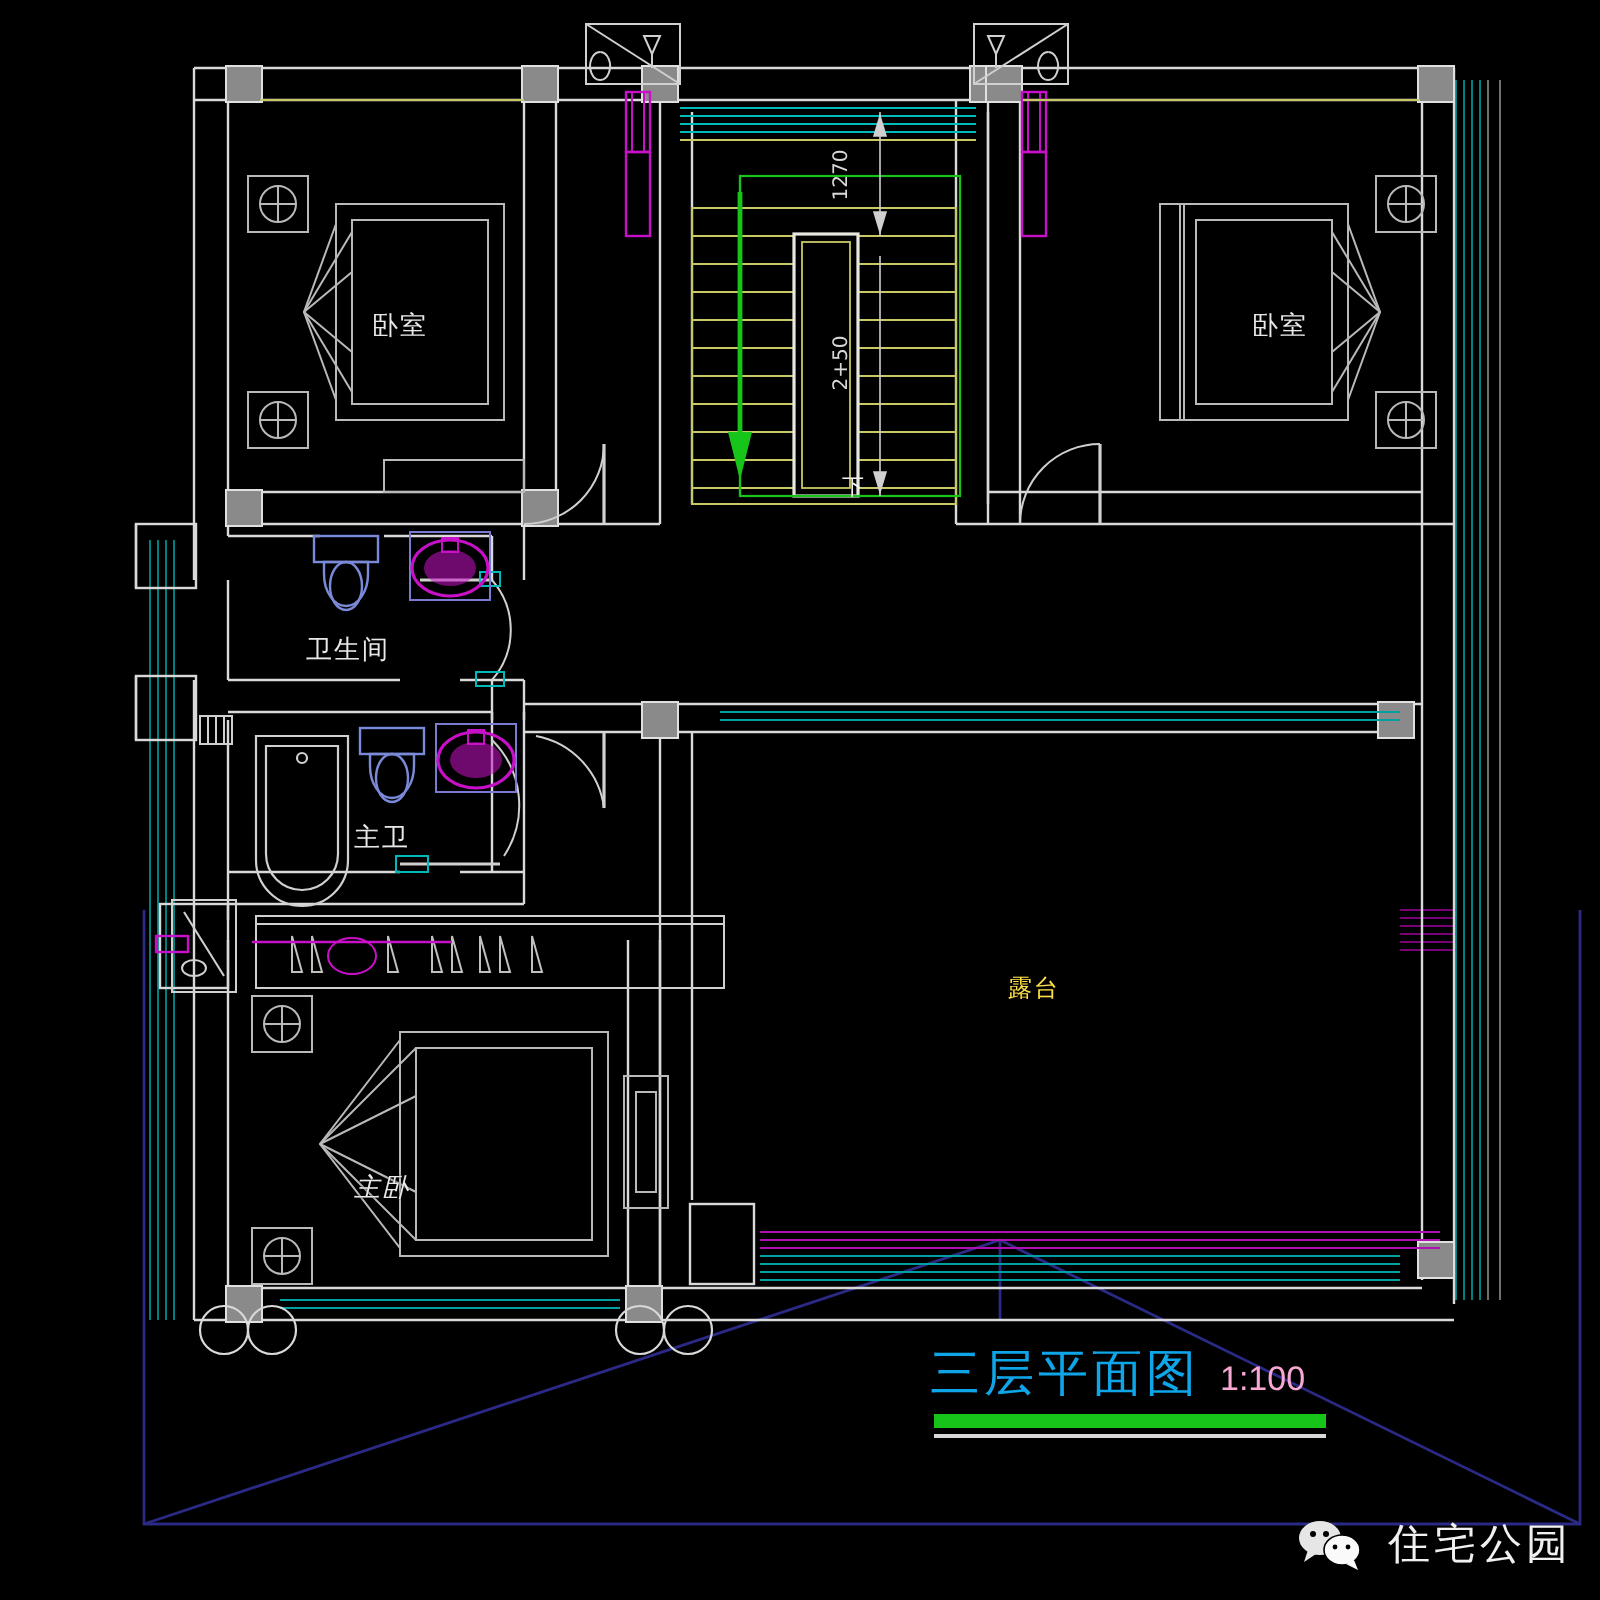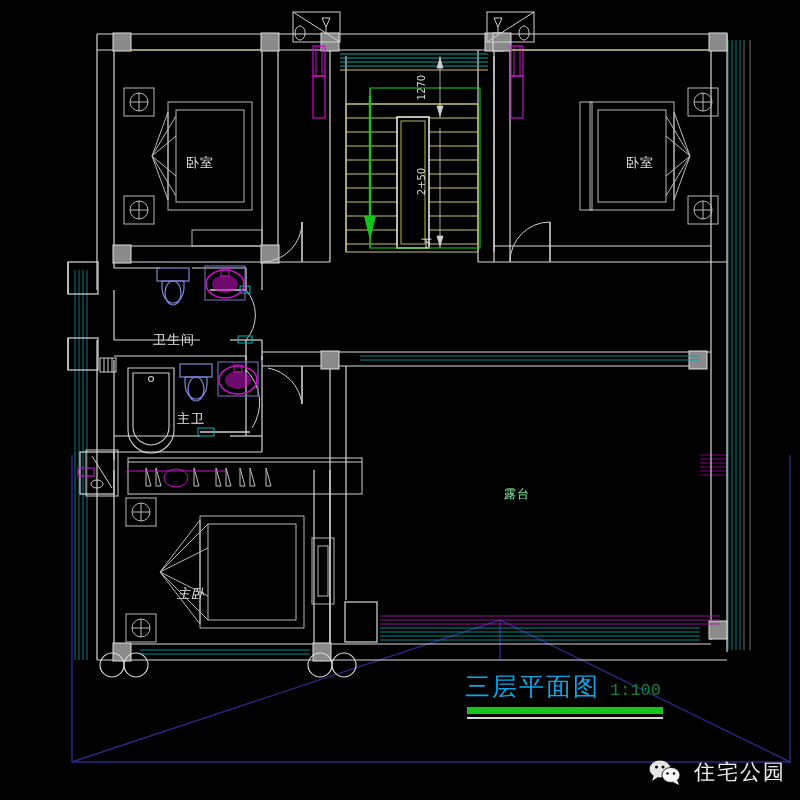--- a/index.html
+++ b/index.html
@@ -37,21 +37,21 @@
   .room-label {
     position: absolute;
     color: #e8e8e8;
     font-size: 13px;
     letter-spacing: 1px;
     white-space: nowrap;
     font-family: "DejaVu Sans", sans-serif;
     text-shadow: 0 0 1px #000;
   }
   .room-label.dim {
-    color: #86efac;
+    color: #fde047;
     font-size: 12px;
   }
   .dim-label {
     position: absolute;
     color: #d8d8d8;
     font-size: 10px;
     font-family: "DejaVu Sans", sans-serif;
     white-space: nowrap;
     transform-origin: center center;
   }
@@ -75,23 +75,23 @@
   #title-text {
     color: #0ea5e9;
     font-size: 25px;
     font-family: "DejaVu Sans", sans-serif;
     letter-spacing: 2px;
     line-height: 30px;
     display: inline-block;
     vertical-align: bottom;
   }
   #title-scale {
-    color: #15803d;
+    color: #f9a8d4;
     font-size: 17px;
-    font-family: Liberation Mono, monospace;
+    font-family: Liberation Sans, sans-serif;
     display: inline-block;
     vertical-align: bottom;
     padding-left: 10px;
     padding-bottom: 2px;
   }
   #title-underline-green {
     width: 196px;
     height: 7px;
     background: #16c41a;
     margin-top: 5px;
@@ -543,21 +543,21 @@
     </g>
 
   </svg>
 
   <div class="label-layer">
 
     <div class="room-label" style="left:186px; top:154px;">卧室</div>
 
     <div class="room-label" style="left:626px; top:154px;">卧室</div>
 
-    <div class="room-label" style="left:153px; top:316px;margin-top:15px;">卫生间</div>
+    <div class="room-label" style="left:153px; top:316px;">卫生间</div>
 
     <div class="room-label" style="left:177px; top:410px;">主卫</div>
 
     <div class="room-label" style="left:177px; top:585px;font-style:italic;">主卧</div>
 
     <div class="room-label dim" style="left:504px; top:486px;">露台</div>
 
     <div class="dim-label rot" style="left:404px; top:82px; width:34px; text-align:center;">1270</div>
 
     <div class="dim-label rot" style="left:404px; top:176px; width:34px; text-align:center;">2+50</div>

